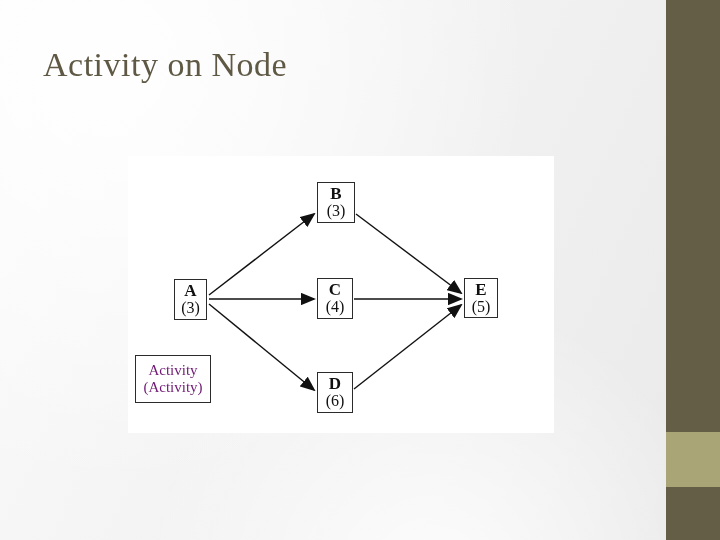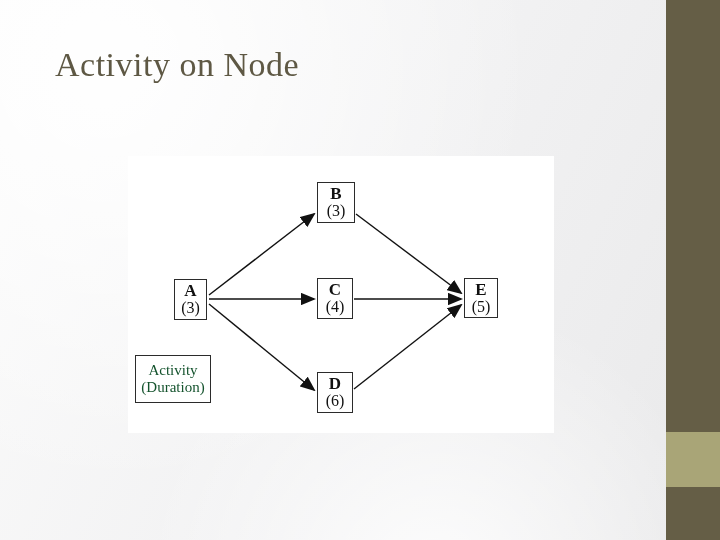--- a/index.html
+++ b/index.html
@@ -27,21 +27,20 @@
     background: #A9A577;
   }
   .slide-title {
     position: absolute;
     left: 43px; top: 46px;
     font-size: 34px;
     line-height: 1.1;
     color: #5E5844;
     letter-spacing: 0.5px;
     white-space: nowrap;
-    margin-left: 12px;
   }
   .diagram {
     position: absolute;
     left: 128px; top: 156px;
     width: 426px; height: 277px;
     background: #ffffff;
   }
   .edges-svg {
     position: absolute;
     left: 0; top: 0;
@@ -72,21 +71,21 @@
     width: 76px; height: 48px;
     box-sizing: border-box;
     border: 1.5px solid #2b2b2b;
     background: #ffffff;
     display: flex;
     flex-direction: column;
     align-items: center;
     justify-content: center;
     line-height: 1.15;
     font-size: 15px;
-    color: #14532d;
+    color: #701a75;
   }
   .caption {
     position: absolute;
     left: 255px; top: 230px;
     font-weight: bold;
     font-size: 19px;
     color: #111;
     white-space: nowrap;
   }
 </style>
@@ -133,18 +132,18 @@
       <span class="nl">D</span>
       <span class="nd">(6)</span>
     </div>
     <div class="node node-e">
       <span class="nl">E</span>
       <span class="nd">(5)</span>
     </div>
 
     <div class="legend-box">
       <span>Activity</span>
-      <span>(Duration)</span>
+      <span>(Activity)</span>
     </div>
 
 
   </div>
 </div>
 
 </body></html>

